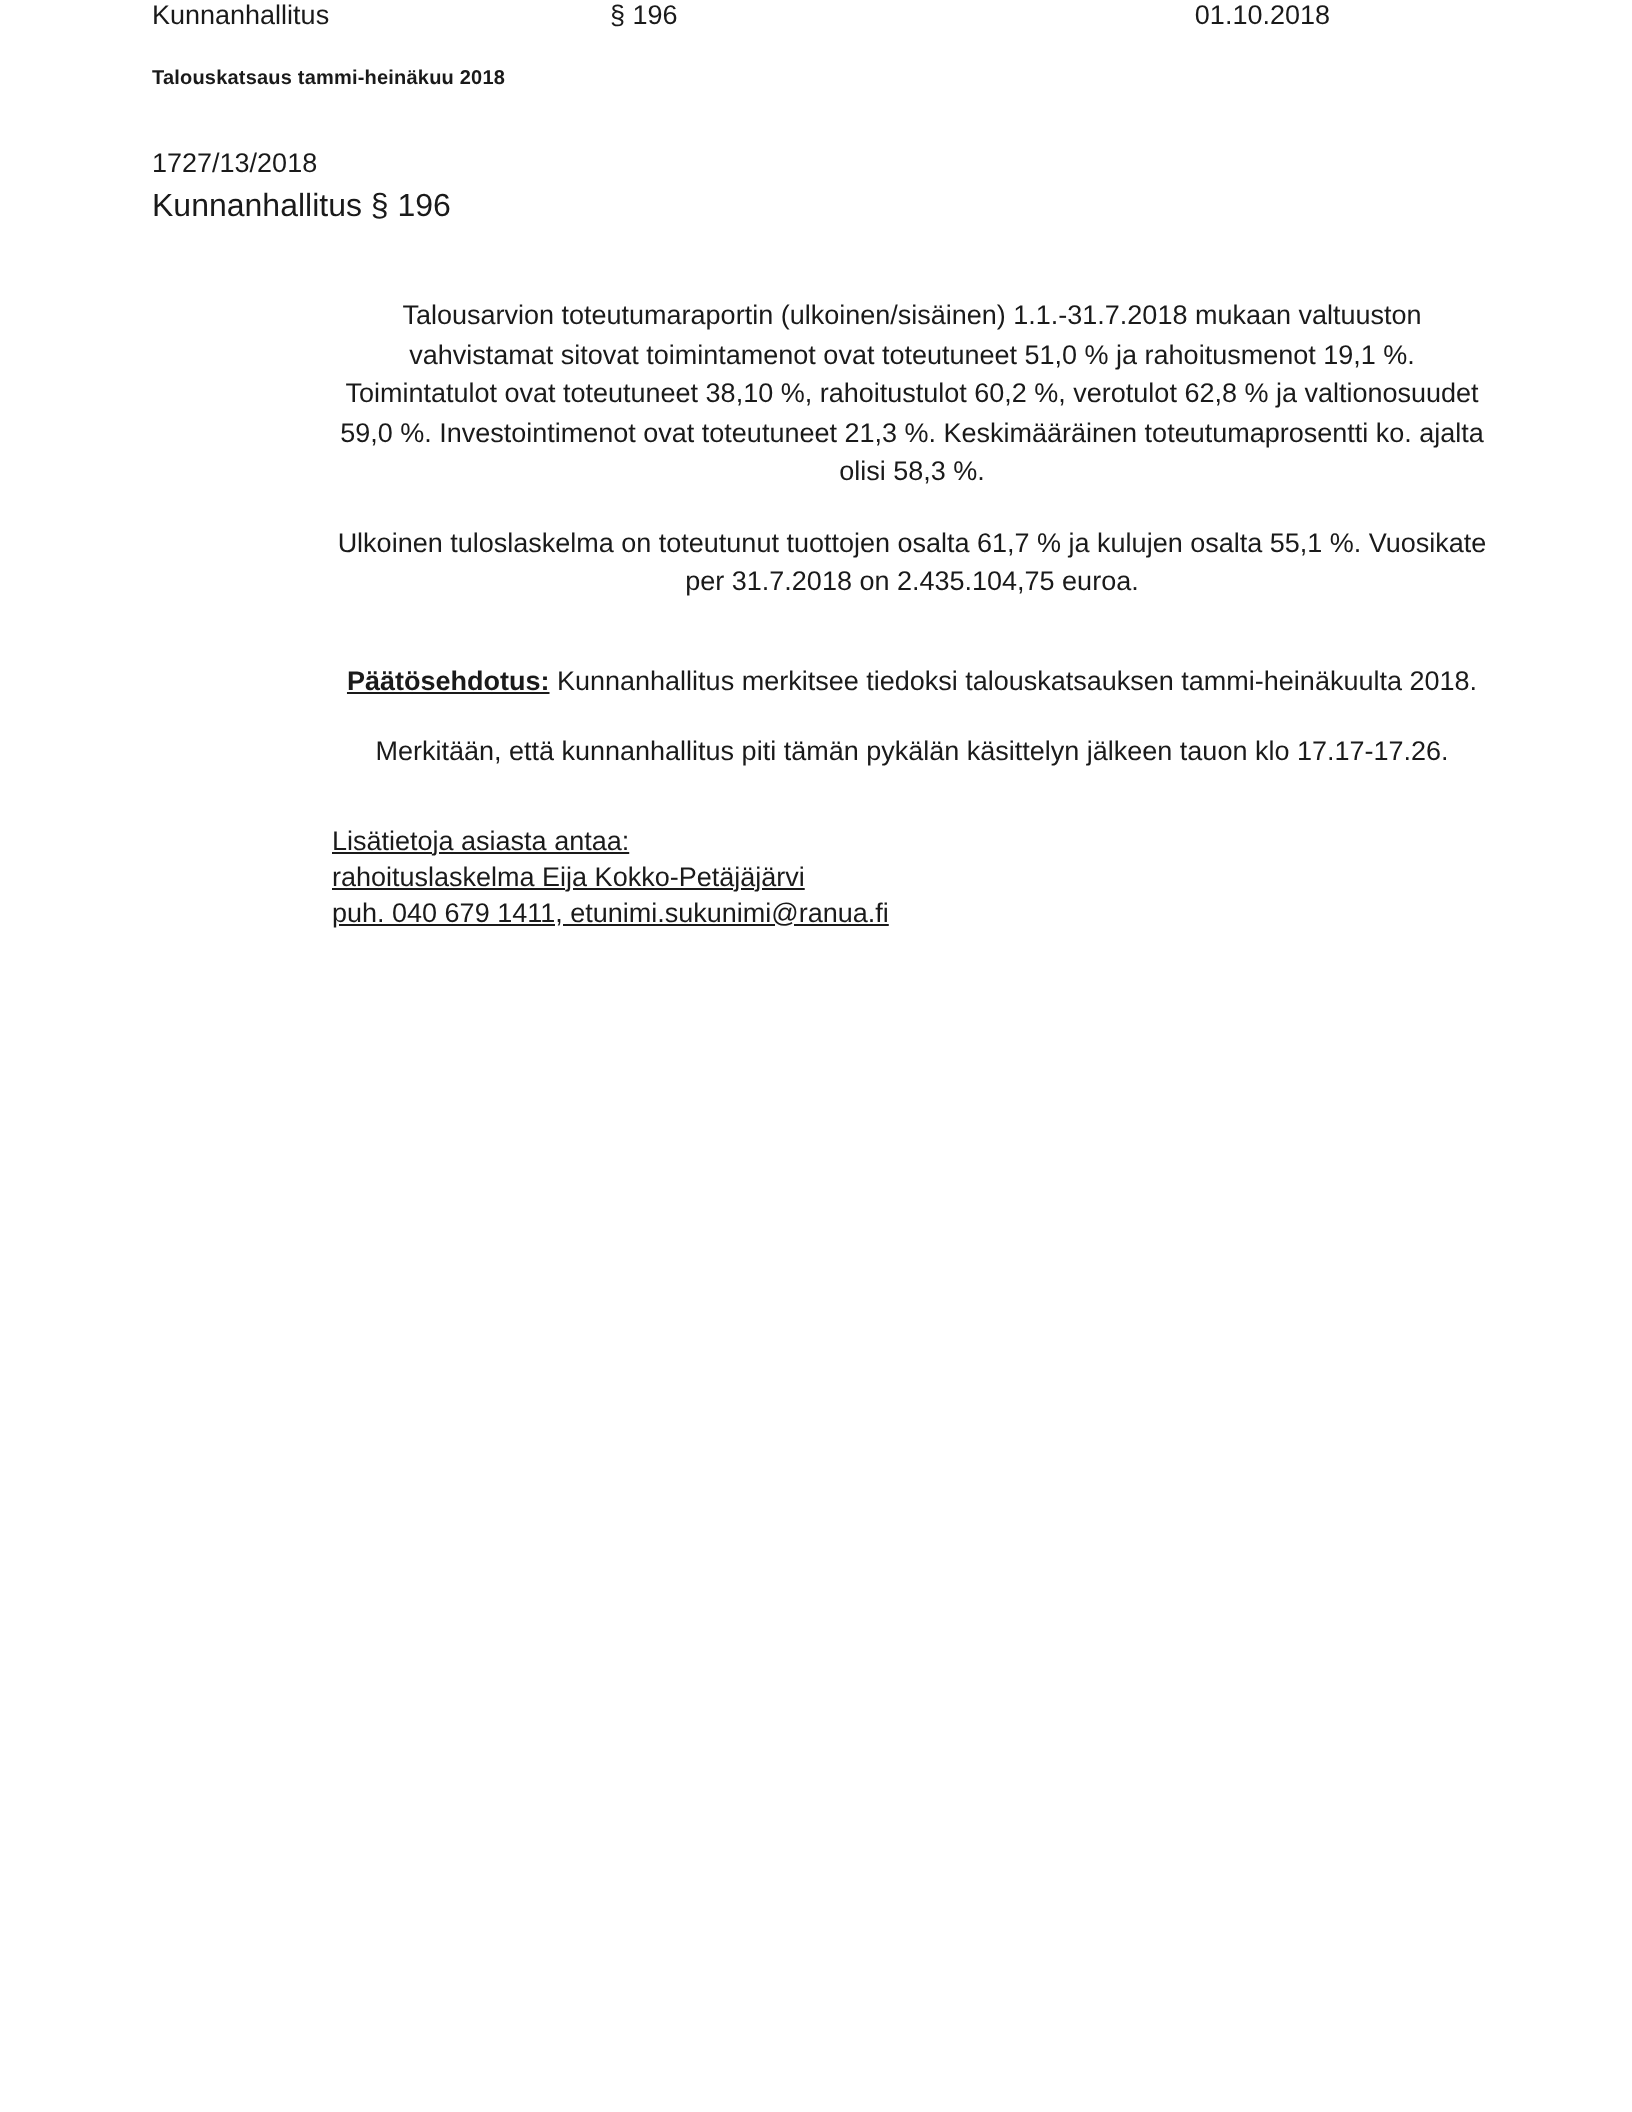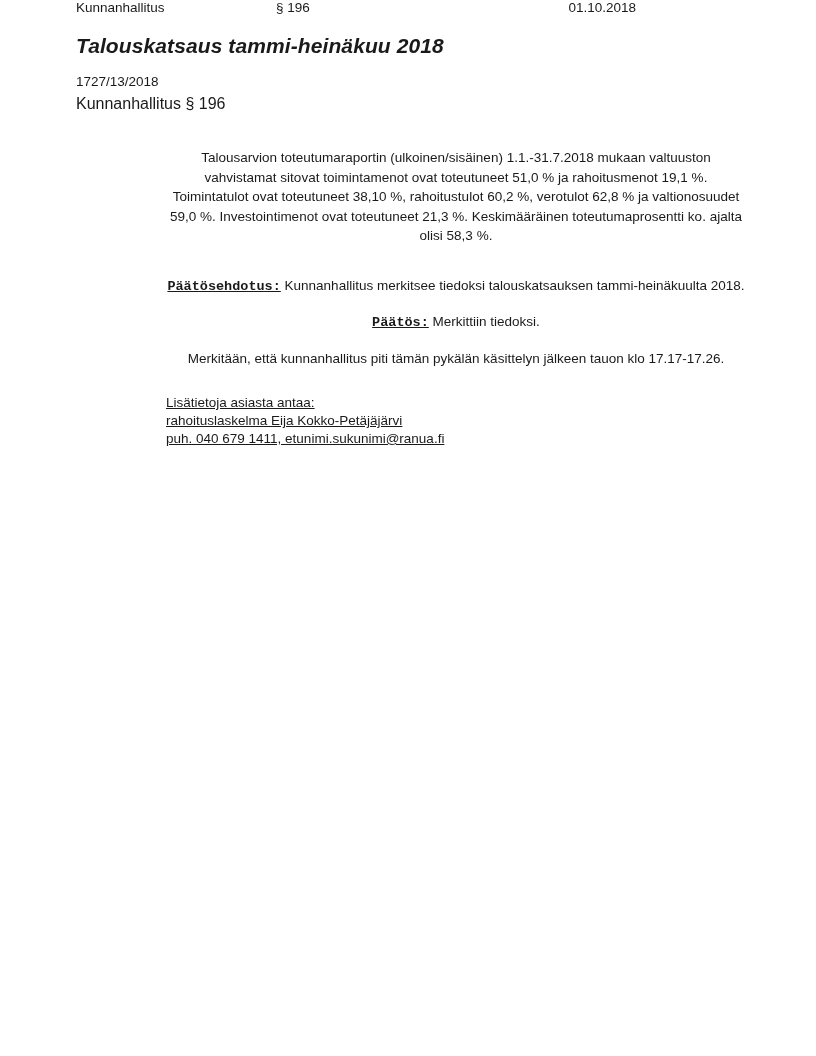--- a/index.html
+++ b/index.html
@@ -31,33 +31,33 @@
     display: flex;
     align-items: flex-start;
     font-size: 13.5px;
     line-height: 16px;
   }
   .header-organ {
     width: 200px;
   }
   .header-section {
     width: 210px;
+    margin-left: 29px;
   }
   .header-date {
     width: 150px;
     text-align: right;
   }
   .doc-title {
     position: absolute;
     top: 34px;
     left: 76px;
-    font-size: 21px;
+    font-size: 10px;
     font-weight: bold;
     letter-spacing: 0.1px;
-    font-style: italic;
   }
   .diary-number {
     position: absolute;
     top: 74px;
     left: 76px;
     font-size: 13.5px;
   }
   .organ-section {
     position: absolute;
     top: 95px;
@@ -72,21 +72,20 @@
     font-size: 13.5px;
     line-height: 19.5px;
   }
   .para {
     margin: 0 0 16px 0;
     text-align: center;
   }
   .para-lead {
     font-weight: bold;
     text-decoration: underline;
-    font-family: Liberation Mono, monospace;
   }
   .spacer-big {
     height: 14px;
   }
   .contact-block {
     margin-top: 26px;
     line-height: 18px;
     text-decoration: underline;
   }
   .contact-line {
@@ -107,28 +106,28 @@
   <div class="doc-title">Talouskatsaus tammi-heinäkuu 2018</div>
 
   <div class="diary-number">1727/13/2018</div>
 
   <div class="organ-section">Kunnanhallitus § 196</div>
 
   <div class="body-block">
 
     <p class="para">Talousarvion toteutumaraportin (ulkoinen/sisäinen) 1.1.-31.7.2018 mukaan valtuuston vahvistamat sitovat toimintamenot ovat toteutuneet 51,0 % ja rahoitusmenot 19,1 %. Toimintatulot ovat toteutuneet 38,10 %, rahoitustulot 60,2 %, verotulot 62,8 % ja valtionosuudet 59,0 %. Investointimenot ovat toteutuneet 21,3 %. Keskimääräinen toteutumaprosentti ko. ajalta olisi  58,3 %.</p>
 
+    <p class="para">Ulkoinen tuloslaskelma on toteutunut tuottojen osalta 61,7 % ja kulujen osalta 55,1 %. Vuosikate per 31.7.2018 on 2.435.104,75 euroa.</p>
 
 
 
     <div class="spacer-big"></div>
 
     <p class="para"><span class="para-lead">Päätösehdotus:</span><span> Kunnanhallitus merkitsee tiedoksi talouskatsauksen tammi-heinäkuulta 2018.</span></p>
 
-    <p class="para"><span class="para-lead">Päätös:</span><span> Merkittiin tiedoksi.</span></p>
 
     <p class="para">Merkitään, että kunnanhallitus piti tämän pykälän käsittelyn jälkeen tauon klo 17.17-17.26.</p>
 
     <div class="contact-block">
       <p class="contact-line">Lisätietoja asiasta antaa:</p>
       <p class="contact-line">rahoituslaskelma Eija Kokko-Petäjäjärvi</p>
       <p class="contact-line">puh. 040 679 1411, etunimi.sukunimi@ranua.fi</p>
     </div>
 
   </div>

